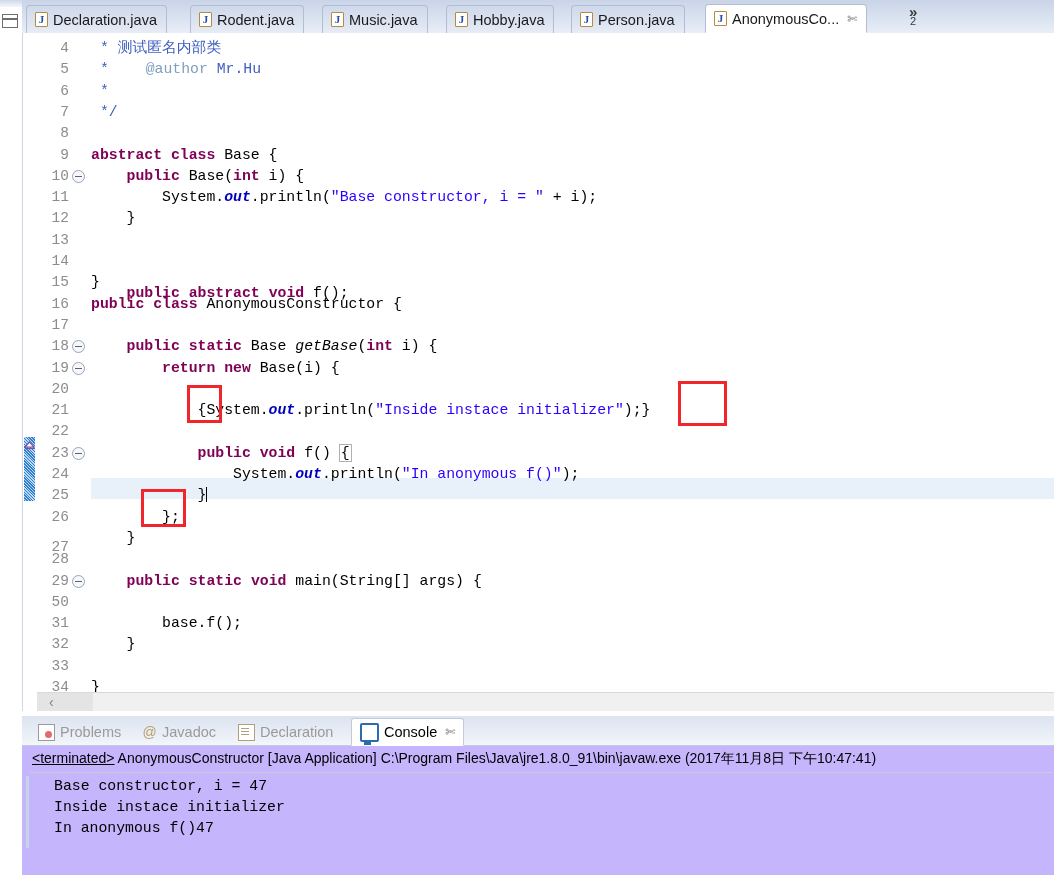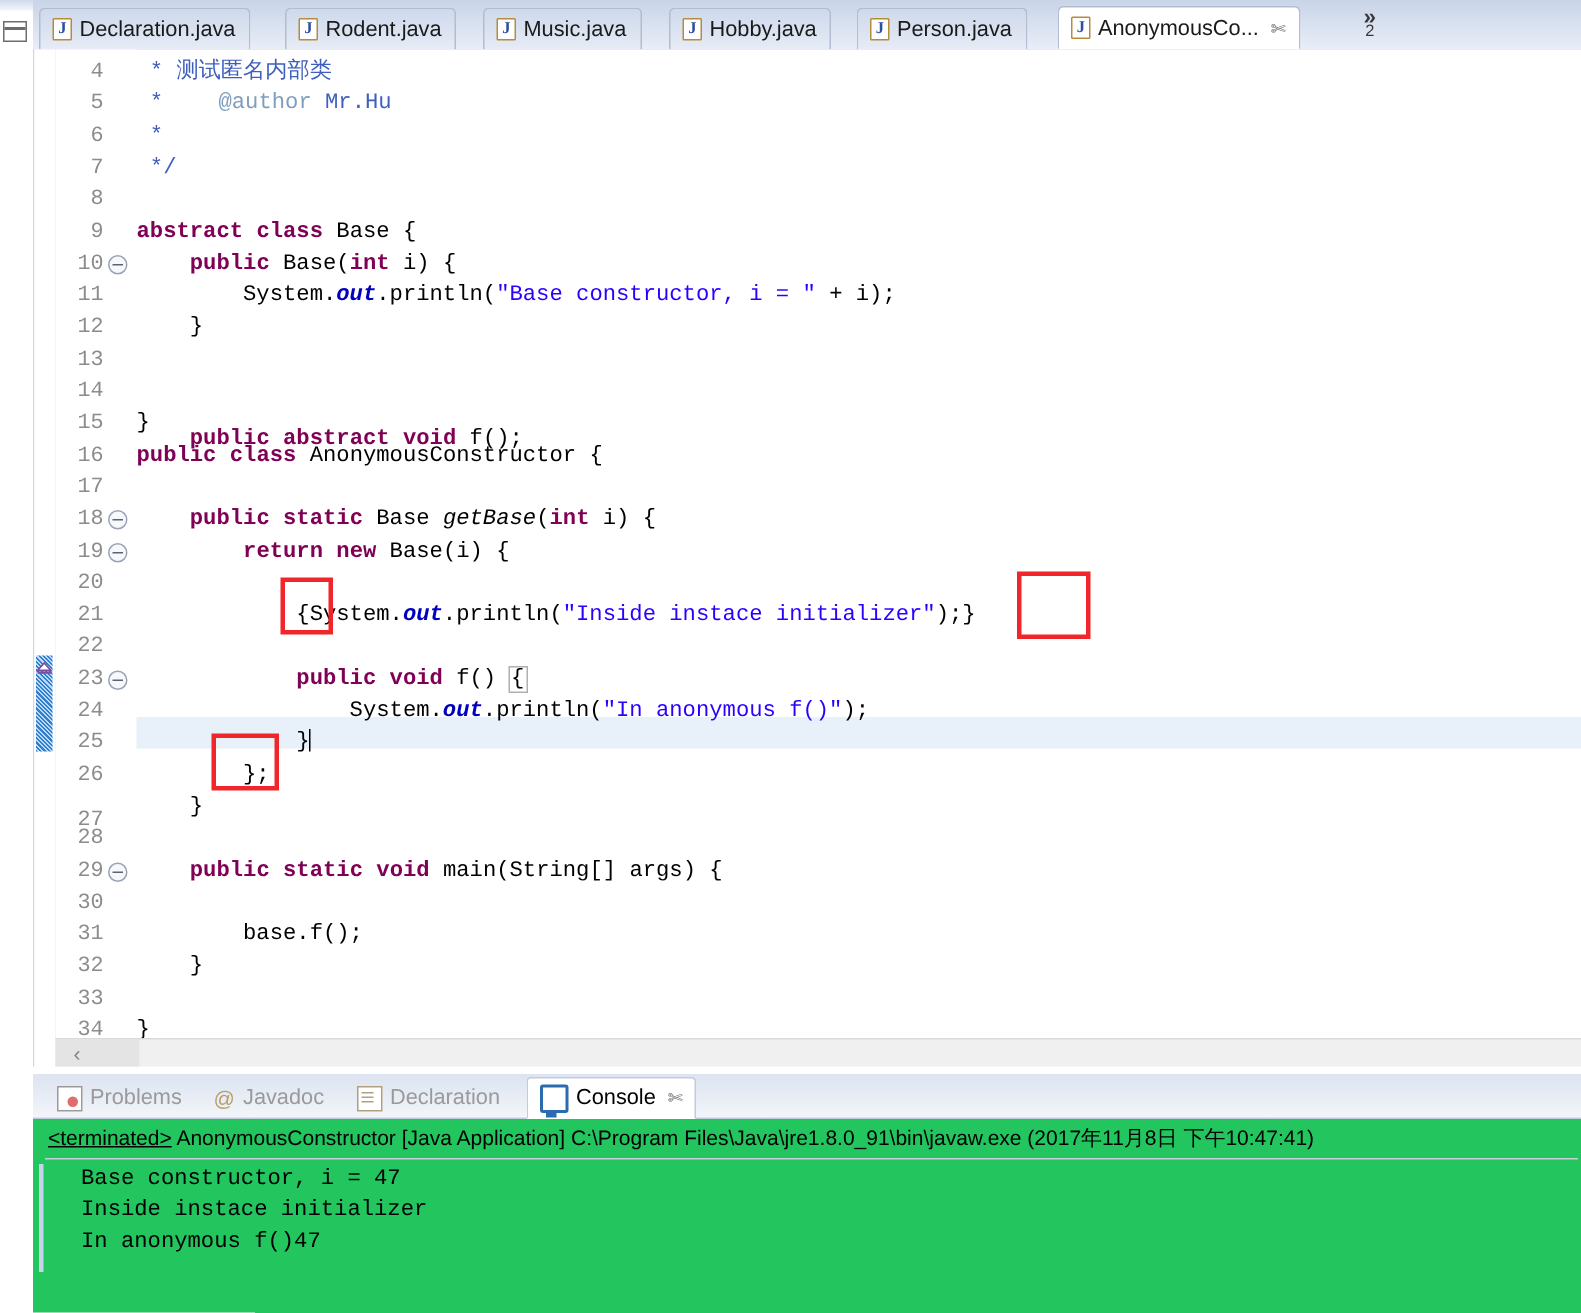--- a/index.html
+++ b/index.html
@@ -90,21 +90,21 @@
   .bottomwrap{position:absolute;left:22px;top:716px;width:1032px;height:159px;background:#fff;}
   .btabbar{position:relative;height:29px;
     background:linear-gradient(to bottom,#dde4f0 0%,#e9eef6 60%,#f3f6fa 100%);
     border-bottom:1px solid #c2cbdb;}
   .btab{position:absolute;top:3px;height:26px;display:flex;align-items:center;gap:5px;
     padding:0 8px;font-size:14.5px;white-space:nowrap;box-sizing:border-box;}
   .btab.inactive{color:#9a9a9a;}
   .btab.active{background:#fff;border:1px solid #c2cbdb;border-bottom:1px solid #fff;
     color:#000;border-top-left-radius:3px;border-top-right-radius:3px;top:2px;height:28px;}
 
-  .consolebody{position:relative;height:130px;background:#22c55e;}
+  .consolebody{position:relative;height:130px;background:#c4b5fd;}
   .cheader{position:absolute;left:10px;top:4px;white-space:pre;
     font-size:14px;color:#000;}
   .cheader u{text-decoration:underline;}
   .cdivider{position:absolute;left:8px;right:2px;top:26px;height:1px;background:#c8cdd6;}
   .cleftbar{position:absolute;left:4px;top:30px;width:3px;height:72px;background:#c7d3e8;}
   .cout{position:absolute;left:32px;white-space:pre;
     font-family:"Liberation Mono", monospace;font-size:14.8px;line-height:21px;color:#000;}
 
   
   .ico{width:15px;height:15px;position:relative;flex:0 0 auto;}
@@ -196,21 +196,21 @@
         <div class="gutline" style="top: 388.4px;">22</div>
         <div class="gutline" style="top: 409.7px;">23</div>
         <div class="foldmark" style="top: 413.7px;"></div>
         <div class="gutline" style="top: 431px;">24</div>
         <div class="gutline" style="top: 452.3px;">25</div>
         <div class="gutline" style="top: 473.6px;">26</div>
         <div class="gutline" style="top: 504px;">27</div>
         <div class="gutline" style="top: 516.2px;">28</div>
         <div class="gutline" style="top: 537.5px;">29</div>
         <div class="foldmark" style="top: 541.5px;"></div>
-        <div class="gutline" style="top: 558.8px;">30</div>
+        <div class="gutline" style="top: 558.8px;">50</div>
         <div class="gutline" style="top: 580.1px;">31</div>
         <div class="gutline" style="top: 601.4px;">32</div>
         <div class="gutline" style="top: 622.7px;">33</div>
         <div class="gutline" style="top: 644px;">34</div>
       </div>
 
     <div class="codearea">
       <div class="curline" style="top:445px;"></div>
     <div class="cline" style="top: 5px;"><span class="c"> * 测试匿名内部类</span></div>
         <div class="cline" style="top: 26.3px;"><span class="c"> * <span class="ct">@author</span> Mr.Hu</span></div>

